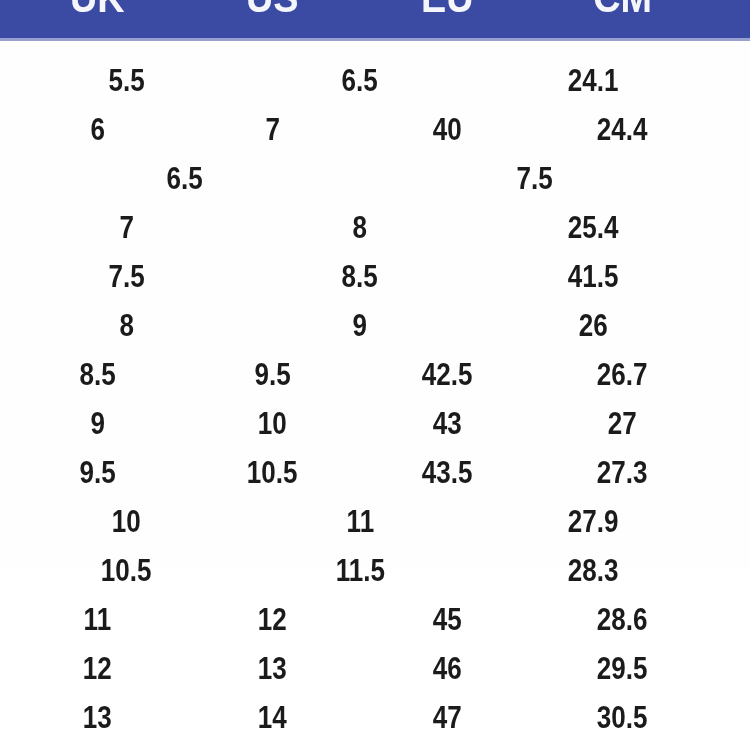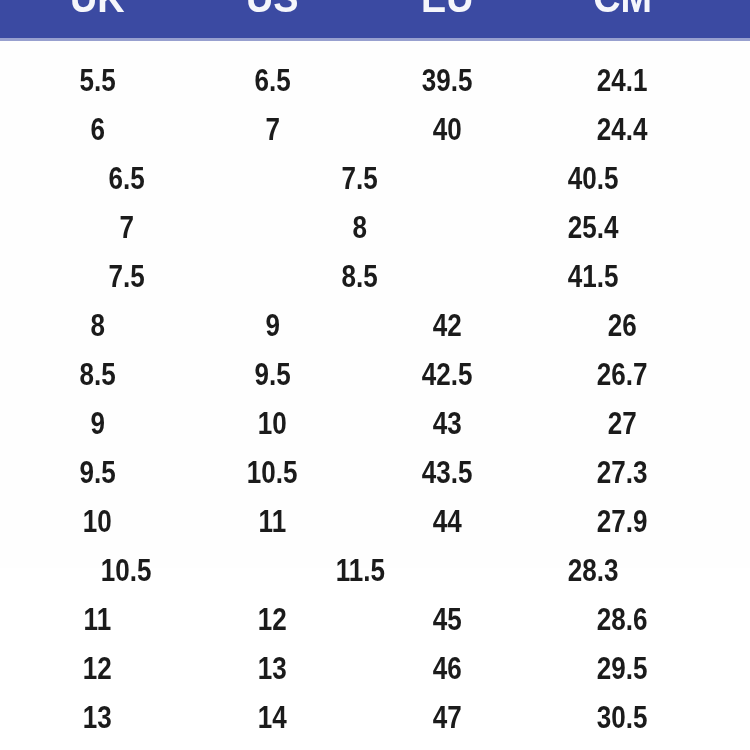--- a/index.html
+++ b/index.html
@@ -80,53 +80,50 @@
       <div class="header-cell"><span class="num">EU</span></div>
       <div class="header-cell"><span class="num">CM</span></div>
     </div>
   </div>
 
   <div class="table-body">
 
     <div class="row">
       <div class="cell"><span class="num">5.5</span></div>
       <div class="cell"><span class="num">6.5</span></div>
-      <div class="cell"><span class="num">39.5</span></div>
       <div class="cell"><span class="num">24.1</span></div>
     </div>
 
     <div class="row">
       <div class="cell"><span class="num">6</span></div>
       <div class="cell"><span class="num">7</span></div>
       <div class="cell"><span class="num">40</span></div>
       <div class="cell"><span class="num">24.4</span></div>
     </div>
 
     <div class="row">
       <div class="cell"><span class="num">6.5</span></div>
       <div class="cell"><span class="num">7.5</span></div>
-      <div class="cell"><span class="num">40.5</span></div>
     </div>
 
     <div class="row">
       <div class="cell"><span class="num">7</span></div>
       <div class="cell"><span class="num">8</span></div>
       <div class="cell"><span class="num">25.4</span></div>
     </div>
 
     <div class="row">
       <div class="cell"><span class="num">7.5</span></div>
       <div class="cell"><span class="num">8.5</span></div>
       <div class="cell"><span class="num">41.5</span></div>
     </div>
 
     <div class="row">
       <div class="cell"><span class="num">8</span></div>
       <div class="cell"><span class="num">9</span></div>
-      <div class="cell"><span class="num">42</span></div>
       <div class="cell"><span class="num">26</span></div>
     </div>
 
     <div class="row">
       <div class="cell"><span class="num">8.5</span></div>
       <div class="cell"><span class="num">9.5</span></div>
       <div class="cell"><span class="num">42.5</span></div>
       <div class="cell"><span class="num">26.7</span></div>
     </div>
 
@@ -140,21 +137,20 @@
     <div class="row">
       <div class="cell"><span class="num">9.5</span></div>
       <div class="cell"><span class="num">10.5</span></div>
       <div class="cell"><span class="num">43.5</span></div>
       <div class="cell"><span class="num">27.3</span></div>
     </div>
 
     <div class="row">
       <div class="cell"><span class="num">10</span></div>
       <div class="cell"><span class="num">11</span></div>
-      <div class="cell"><span class="num">44</span></div>
       <div class="cell"><span class="num">27.9</span></div>
     </div>
 
     <div class="row">
       <div class="cell"><span class="num">10.5</span></div>
       <div class="cell"><span class="num">11.5</span></div>
       <div class="cell"><span class="num">28.3</span></div>
     </div>
 
     <div class="row">

